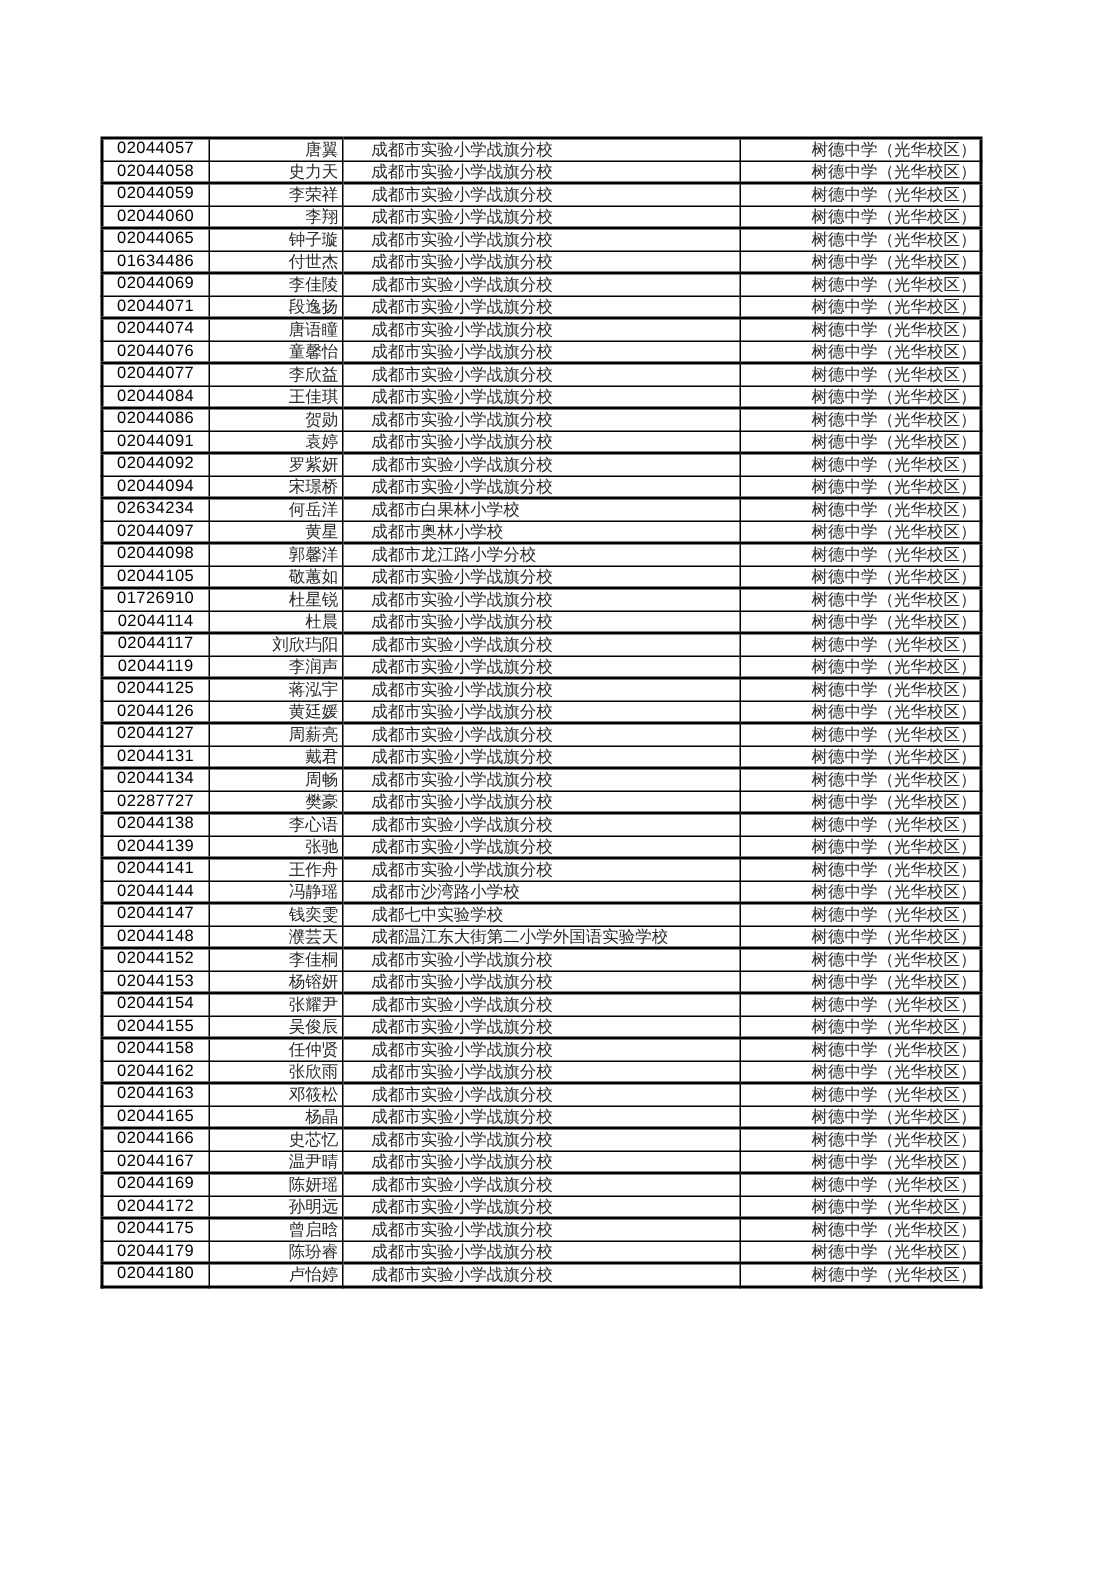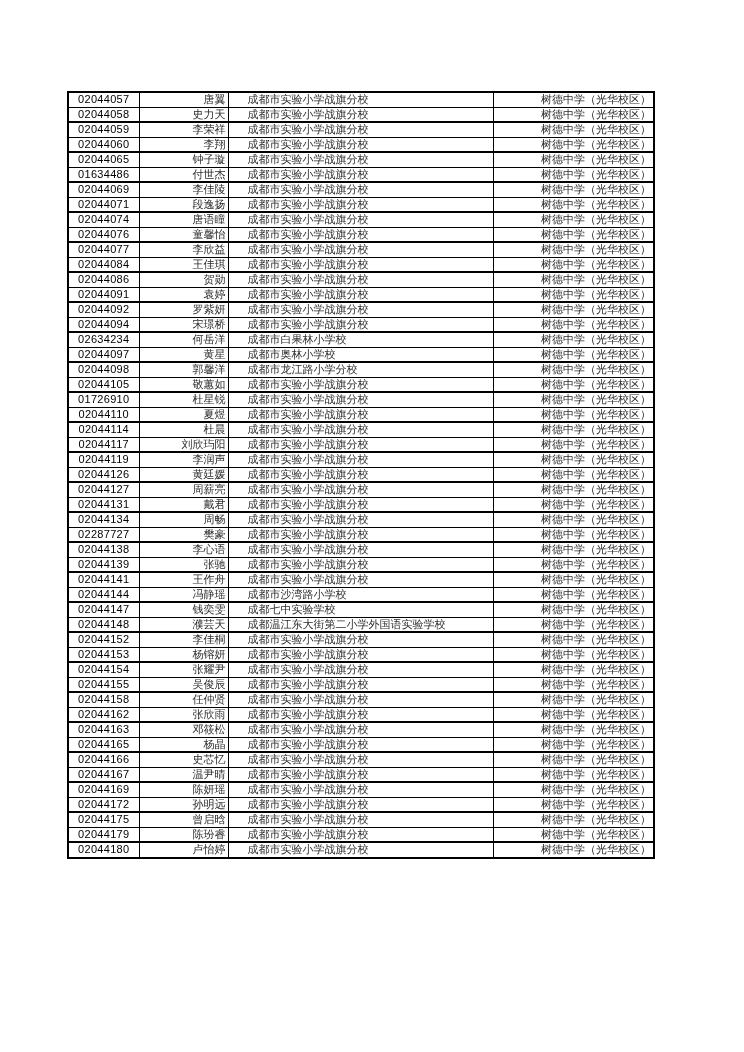--- a/index.html
+++ b/index.html
@@ -188,40 +188,40 @@
           <td class="col-school">成都市实验小学战旗分校</td>
           <td class="col-dest">树德中学（光华校区）</td>
         </tr>
         <tr>
           <td class="col-id">01726910</td>
           <td class="col-name">杜星锐</td>
           <td class="col-school">成都市实验小学战旗分校</td>
           <td class="col-dest">树德中学（光华校区）</td>
         </tr>
         <tr>
-          <td class="col-id">02044110</td>
-          <td class="col-name">夏煜</td>
-          <td class="col-school">成都市实验小学战旗分校</td>
-          <td class="col-dest">树德中学（光华校区）</td>
-        </tr>
-        <tr>
           <td class="col-id">02044114</td>
           <td class="col-name">杜晨</td>
           <td class="col-school">成都市实验小学战旗分校</td>
           <td class="col-dest">树德中学（光华校区）</td>
         </tr>
         <tr>
           <td class="col-id">02044117</td>
           <td class="col-name">刘欣玙阳</td>
           <td class="col-school">成都市实验小学战旗分校</td>
           <td class="col-dest">树德中学（光华校区）</td>
         </tr>
         <tr>
           <td class="col-id">02044119</td>
           <td class="col-name">李润声</td>
+          <td class="col-school">成都市实验小学战旗分校</td>
+          <td class="col-dest">树德中学（光华校区）</td>
+        </tr>
+        <tr>
+          <td class="col-id">02044125</td>
+          <td class="col-name">蒋泓宇</td>
           <td class="col-school">成都市实验小学战旗分校</td>
           <td class="col-dest">树德中学（光华校区）</td>
         </tr>
         <tr>
           <td class="col-id">02044126</td>
           <td class="col-name">黄廷媛</td>
           <td class="col-school">成都市实验小学战旗分校</td>
           <td class="col-dest">树德中学（光华校区）</td>
         </tr>
         <tr>

